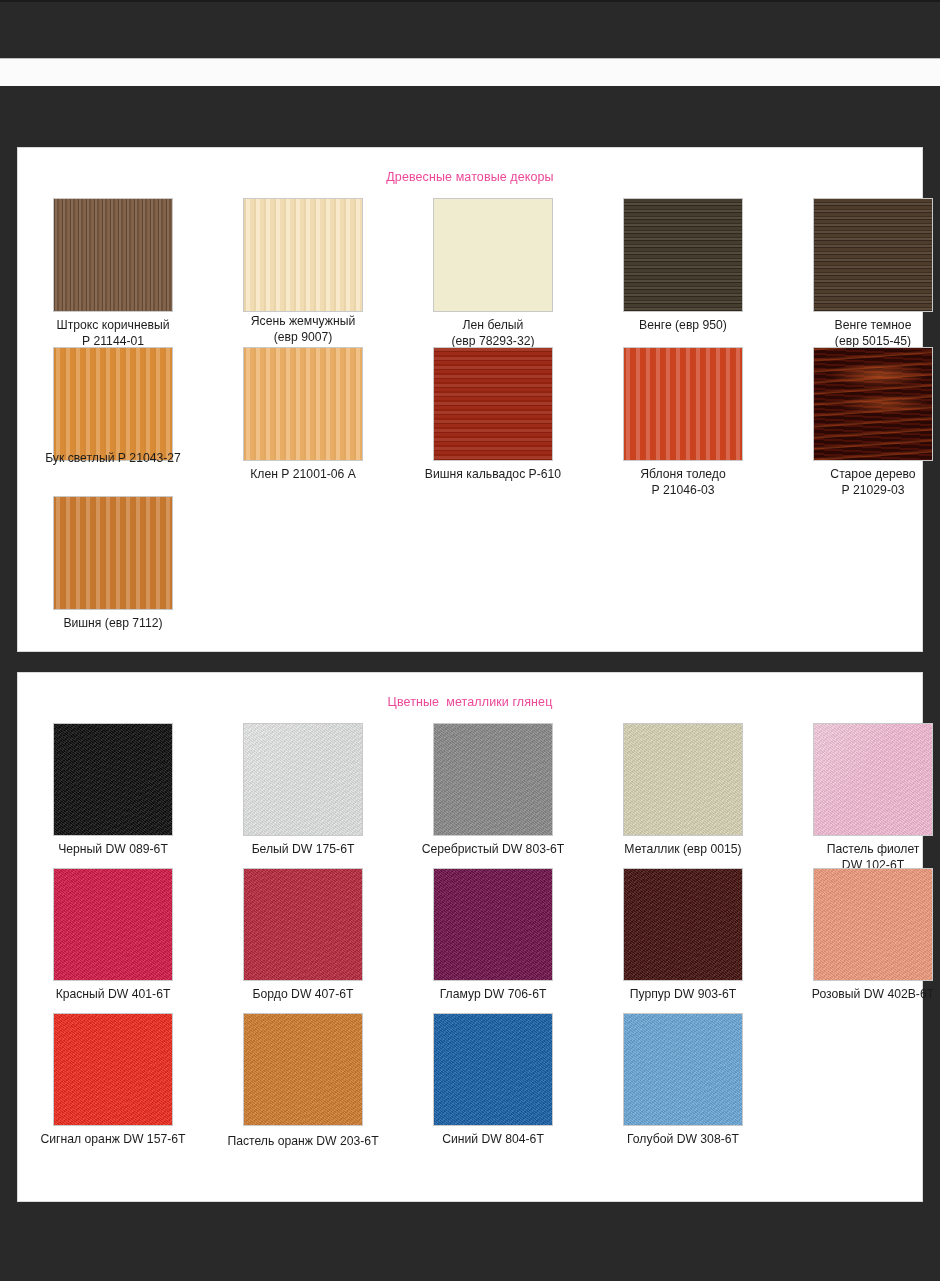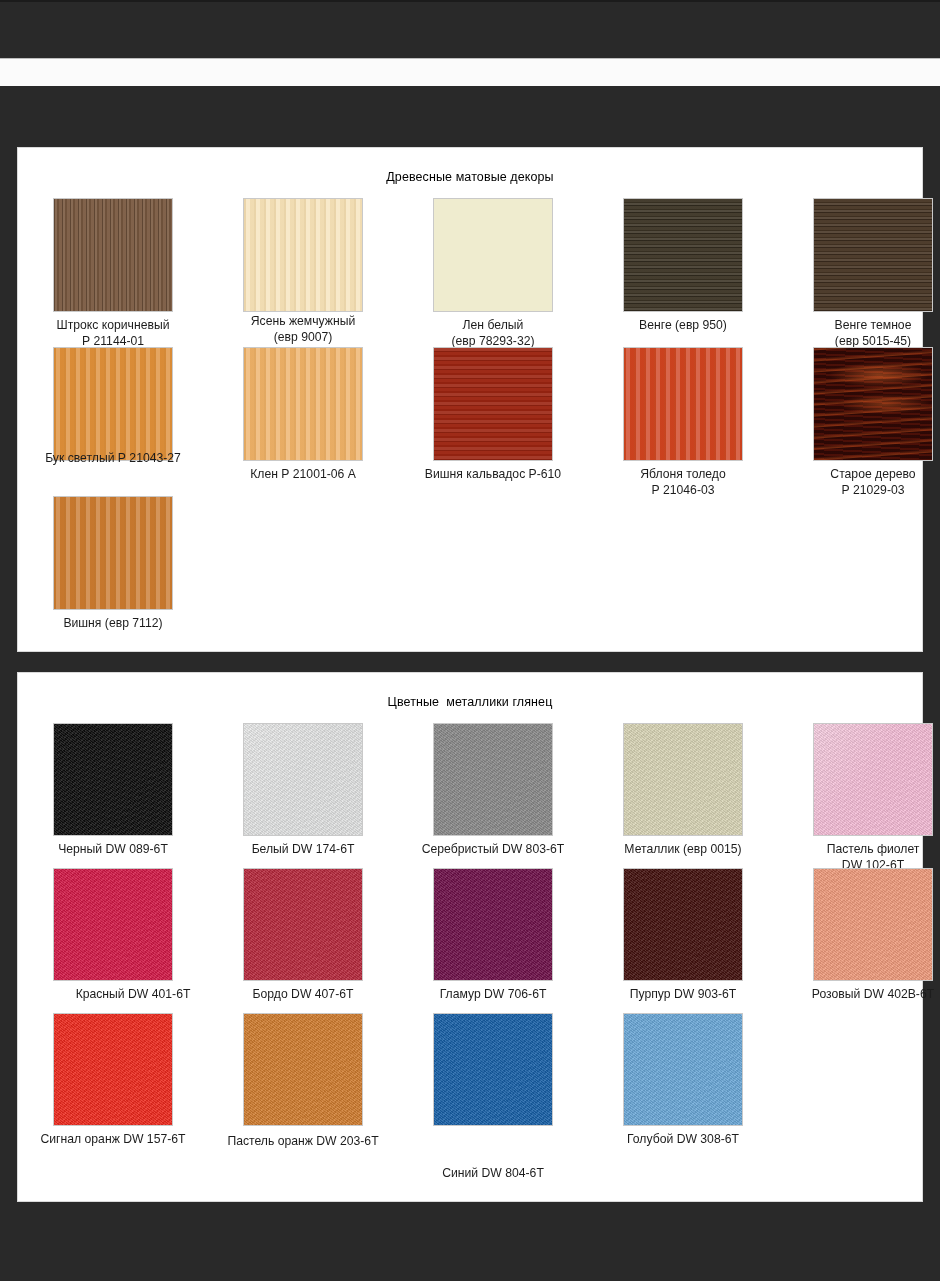--- a/index.html
+++ b/index.html
@@ -23,21 +23,21 @@
     background:#ffffff;
     box-shadow:0 0 0 1px #d9d9d9;
   }
   #panel-wood{left:18px;top:148px;width:904px;height:503px;}
   #panel-metal{left:18px;top:673px;width:904px;height:528px;}
 
   .panel-title{
     position:absolute;left:0;right:0;
     text-align:center;
     font-size:12.5px;
-    color:#000000;
+    color:#ec4899;
     letter-spacing:.1px;
     white-space:pre;
   }
   #panel-wood .panel-title{top:22px;}
   #panel-metal .panel-title{top:22px;}
 
   .grid{
     position:absolute;
     left:0;top:0;right:0;bottom:0;
   }
@@ -183,38 +183,38 @@
 
 <div class="panel" id="panel-metal">
   <div class="panel-title">Цветные  металлики глянец</div>
   <div class="grid" id="grid-metal">
       <div class="cell" style="left: 0px; top: 50px; width: 190px;">
         <div class="swatch tex-metal" style="left: 35px; top: 0px; width: 120px; height: 113px; background-color: rgb(13, 13, 13);"></div>
         <div class="cap" style="top: 119px;">Черный DW 089-6Т</div>
       </div>
       <div class="cell" style="left: 190px; top: 50px; width: 190px;">
         <div class="swatch tex-metal sheen" style="left: 35px; top: 0px; width: 120px; height: 113px; background-color: rgb(226, 227, 227);"></div>
-        <div class="cap" style="top: 119px;">Белый DW 174-6Т</div>
+        <div class="cap" style="top: 119px;">Белый DW 175-6Т</div>
       </div>
       <div class="cell" style="left: 380px; top: 50px; width: 190px;">
         <div class="swatch tex-metal" style="left: 35px; top: 0px; width: 120px; height: 113px; background-color: rgb(138, 138, 138);"></div>
         <div class="cap" style="top: 119px;">Серебристый DW 803-6Т</div>
       </div>
       <div class="cell" style="left: 570px; top: 50px; width: 190px;">
         <div class="swatch tex-metal" style="left: 35px; top: 0px; width: 120px; height: 113px; background-color: rgb(217, 213, 182);"></div>
         <div class="cap" style="top: 119px;">Металлик (евр 0015)</div>
       </div>
       <div class="cell" style="left: 760px; top: 50px; width: 190px;">
         <div class="swatch tex-metal sheen" style="left: 35px; top: 0px; width: 120px; height: 113px; background-color: rgb(245, 188, 214);"></div>
         <div class="cap" style="top: 119px;">Пастель фиолет
 DW 102-6Т</div>
       </div>
       <div class="cell" style="left: 0px; top: 195px; width: 190px;">
         <div class="swatch tex-metal" style="left: 35px; top: 0px; width: 120px; height: 113px; background-color: rgb(212, 24, 71);"></div>
-        <div class="cap" style="top: 119px; margin-left: 20px;">Красный DW 401-6Т</div>
+        <div class="cap" style="top: 119px;">Красный DW 401-6Т</div>
       </div>
       <div class="cell" style="left: 190px; top: 195px; width: 190px;">
         <div class="swatch tex-metal" style="left: 35px; top: 0px; width: 120px; height: 113px; background-color: rgb(183, 40, 60);"></div>
         <div class="cap" style="top: 119px;">Бордо DW 407-6Т</div>
       </div>
       <div class="cell" style="left: 380px; top: 195px; width: 190px;">
         <div class="swatch tex-metal" style="left: 35px; top: 0px; width: 120px; height: 113px; background-color: rgb(110, 16, 73);"></div>
         <div class="cap" style="top: 119px;">Гламур DW 706-6Т</div>
       </div>
       <div class="cell" style="left: 570px; top: 195px; width: 190px;">
@@ -228,20 +228,20 @@
       <div class="cell" style="left: 0px; top: 340px; width: 190px;">
         <div class="swatch tex-metal" style="left: 35px; top: 0px; width: 120px; height: 113px; background-color: rgb(240, 41, 29);"></div>
         <div class="cap" style="top: 119px;">Сигнал оранж DW 157-6Т</div>
       </div>
       <div class="cell" style="left: 190px; top: 340px; width: 190px;">
         <div class="swatch tex-metal" style="left: 35px; top: 0px; width: 120px; height: 113px; background-color: rgb(209, 124, 46);"></div>
         <div class="cap" style="top: 121px;">Пастель оранж DW 203-6Т</div>
       </div>
       <div class="cell" style="left: 380px; top: 340px; width: 190px;">
         <div class="swatch tex-metal" style="left: 35px; top: 0px; width: 120px; height: 113px; background-color: rgb(23, 96, 168);"></div>
-        <div class="cap" style="top: 119px; margin-top: 34px;">Синий DW 804-6Т</div>
+        <div class="cap" style="top: 119px;">Синий DW 804-6Т</div>
       </div>
       <div class="cell" style="left: 570px; top: 340px; width: 190px;">
         <div class="swatch tex-metal" style="left: 35px; top: 0px; width: 120px; height: 113px; background-color: rgb(106, 168, 216);"></div>
         <div class="cap" style="top: 119px;">Голубой DW 308-6Т</div>
       </div>
     </div>
 </div>
 
 </body></html>

